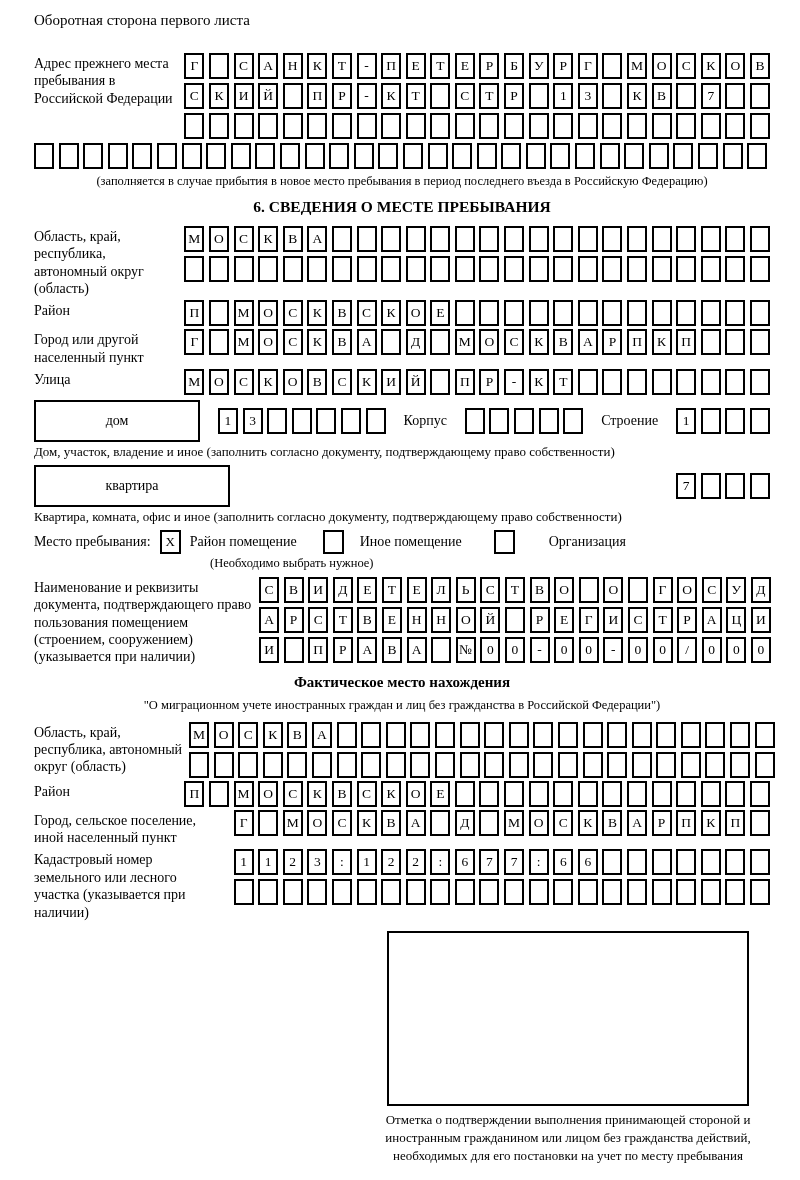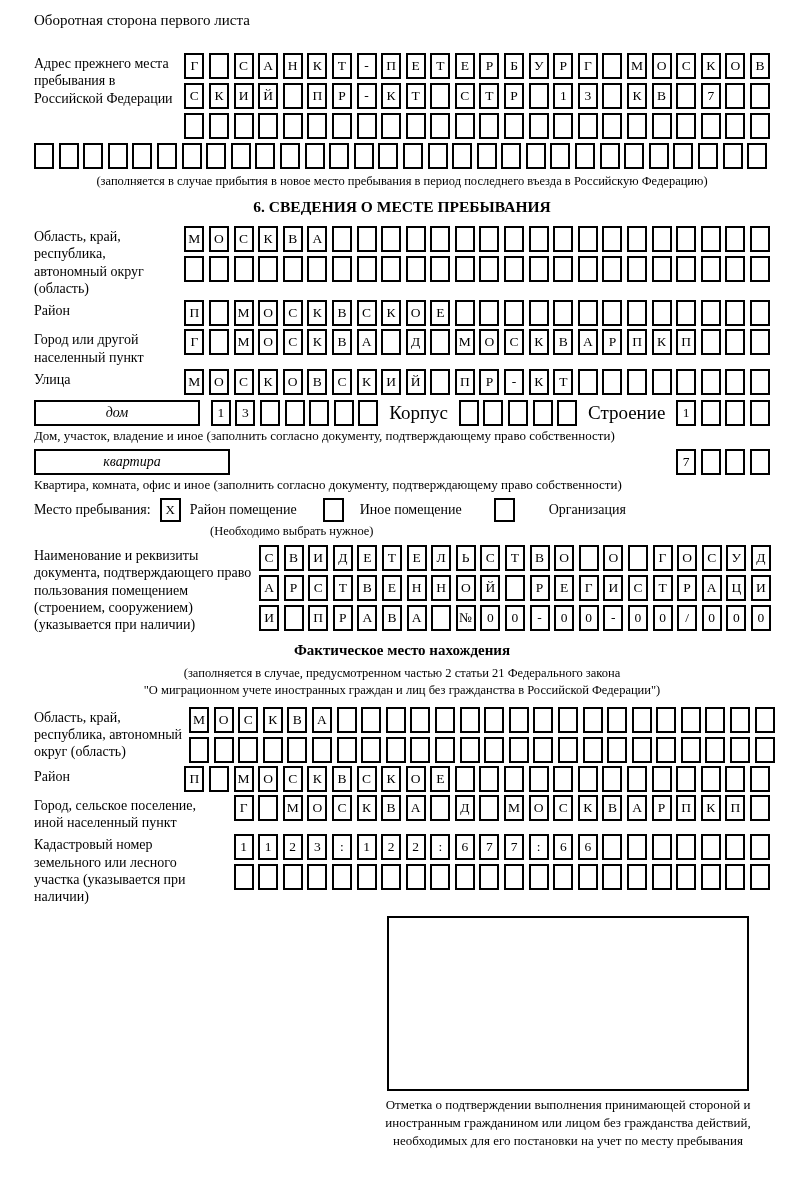--- a/index.html
+++ b/index.html
@@ -28,25 +28,25 @@
 
   .w148{width:148px;} .w118{width:118px;} .w150{width:150px;} .w90{width:90px;}
   .w225{width:225px;} .w155{width:155px;} .w190{width:190px;} .w170{width:170px;}
 
   .fullrow { margin-top:4px; }
   .center-note { text-align:center; font-size:12.5px; line-height:1.35; }
   .note-b1 { margin:4px 0 8px; }
   .sec-title { text-align:center; font-weight:bold; font-size:15.5px; margin:4px 0 10px; }
 
   .labelbox {
-    border:2px solid #000; height:26px; flex:0 0 auto;
-    display:flex; align-items:center; justify-content:center; font-size:14px;font-style:italic;
+    border:2px solid #000; height:42px; flex:0 0 auto;
+    display:flex; align-items:center; justify-content:center; font-size:14px;
   }
   .domrow { display:flex; align-items:center; justify-content:space-between; margin:5px 0 2px; }
-  .inlbl { font-size:19px; }
+  .inlbl { font-size:14px; }
   .cap { font-size:13px; margin:2px 0 5px; }
   .kvrow { display:flex; align-items:center; margin:2px 0 2px;justify-content:space-between; }
 
   .checkrow { display:flex; align-items:center; margin-top:5px; }
   .checkbox {
     width:21px; height:24px; border:2px solid #000; flex:0 0 auto;
     display:flex; align-items:center; justify-content:center; font-size:13px;
   }
   .mesto-note { font-size:12.5px; padding-left:176px; margin:2px 0 6px; }
 
@@ -452,21 +452,20 @@
         <span class="cell">/</span>
         <span class="cell">0</span>
         <span class="cell">0</span>
         <span class="cell">0</span>
       </div>
   </div>
 </div>
 
 <div class="fact-title">Фактическое место нахождения</div>
 <div class="center-note fact-note">
-  <div>(заполняется в случае, предусмотренном частью 2 статьи 21 Федерального закона</div>
   <div>"О миграционном учете иностранных граждан и лиц без гражданства в Российской Федерации")</div>
 </div>
 
 <div class="frow">
   <div class="lbl w155">Область, край, республика, автономный округ (область)</div>
   <div class="grid-col">
     <div class="cells">
         <span class="cell">М</span>
         <span class="cell">О</span>
         <span class="cell">С</span>

